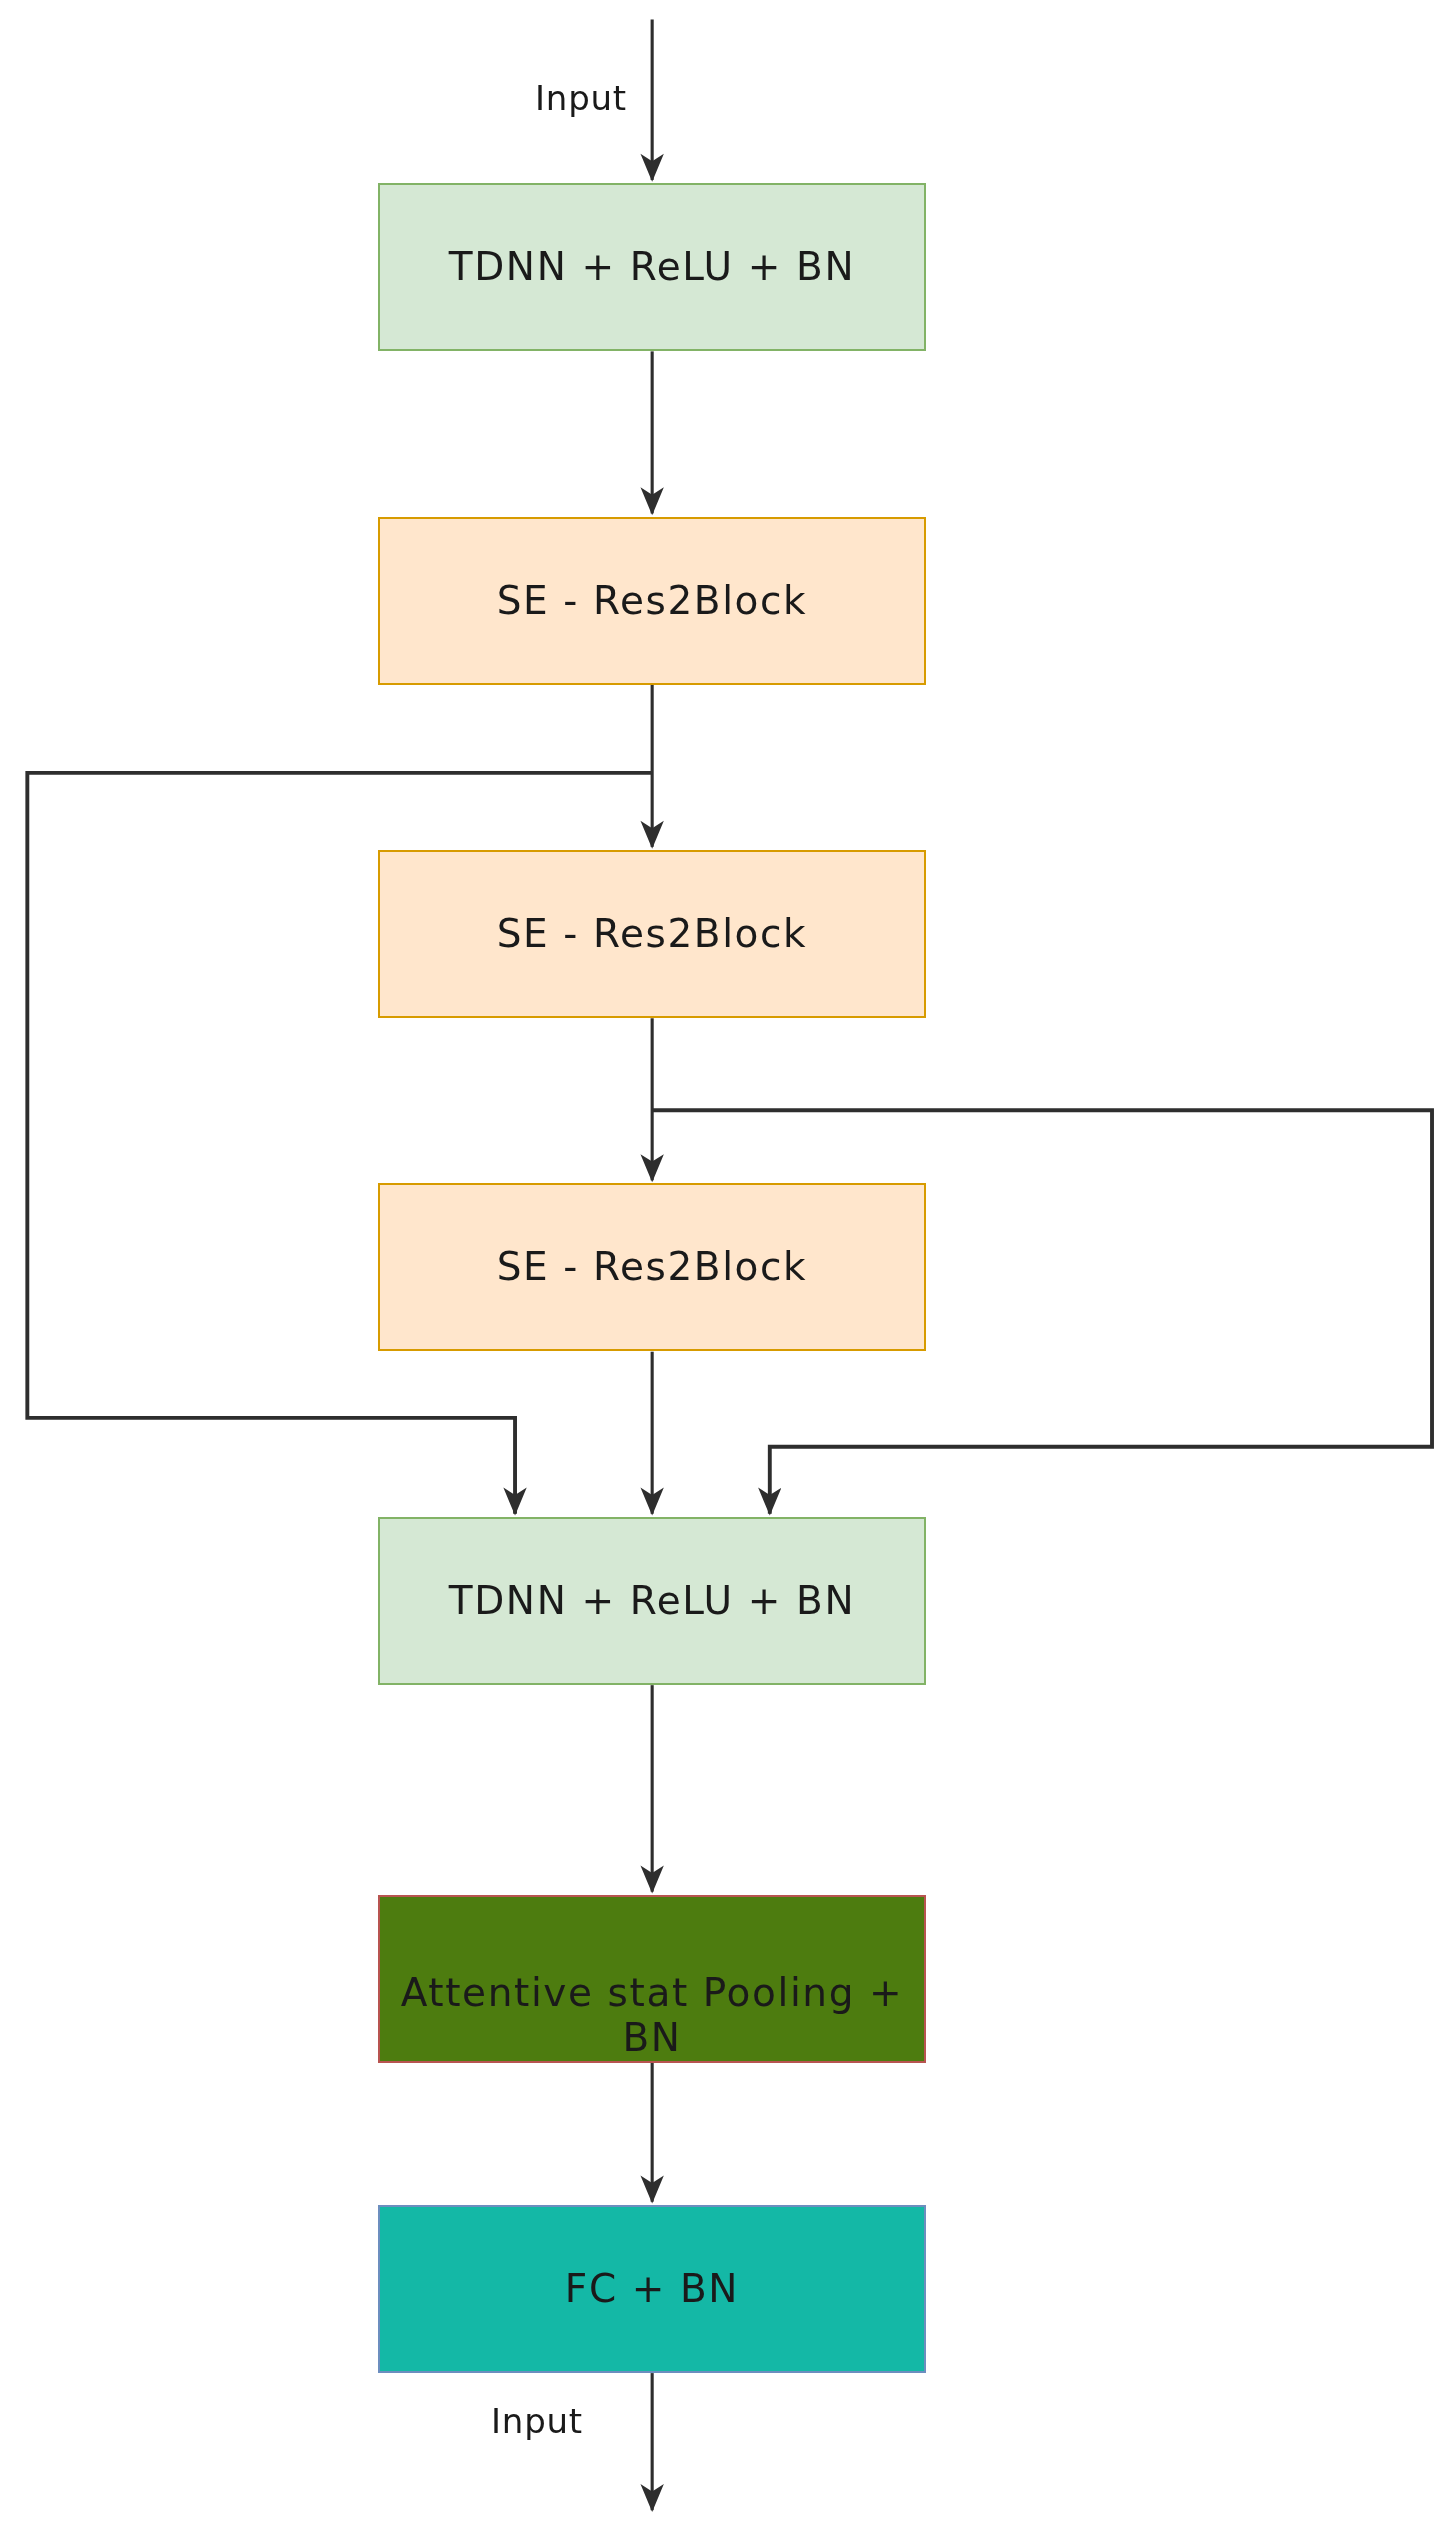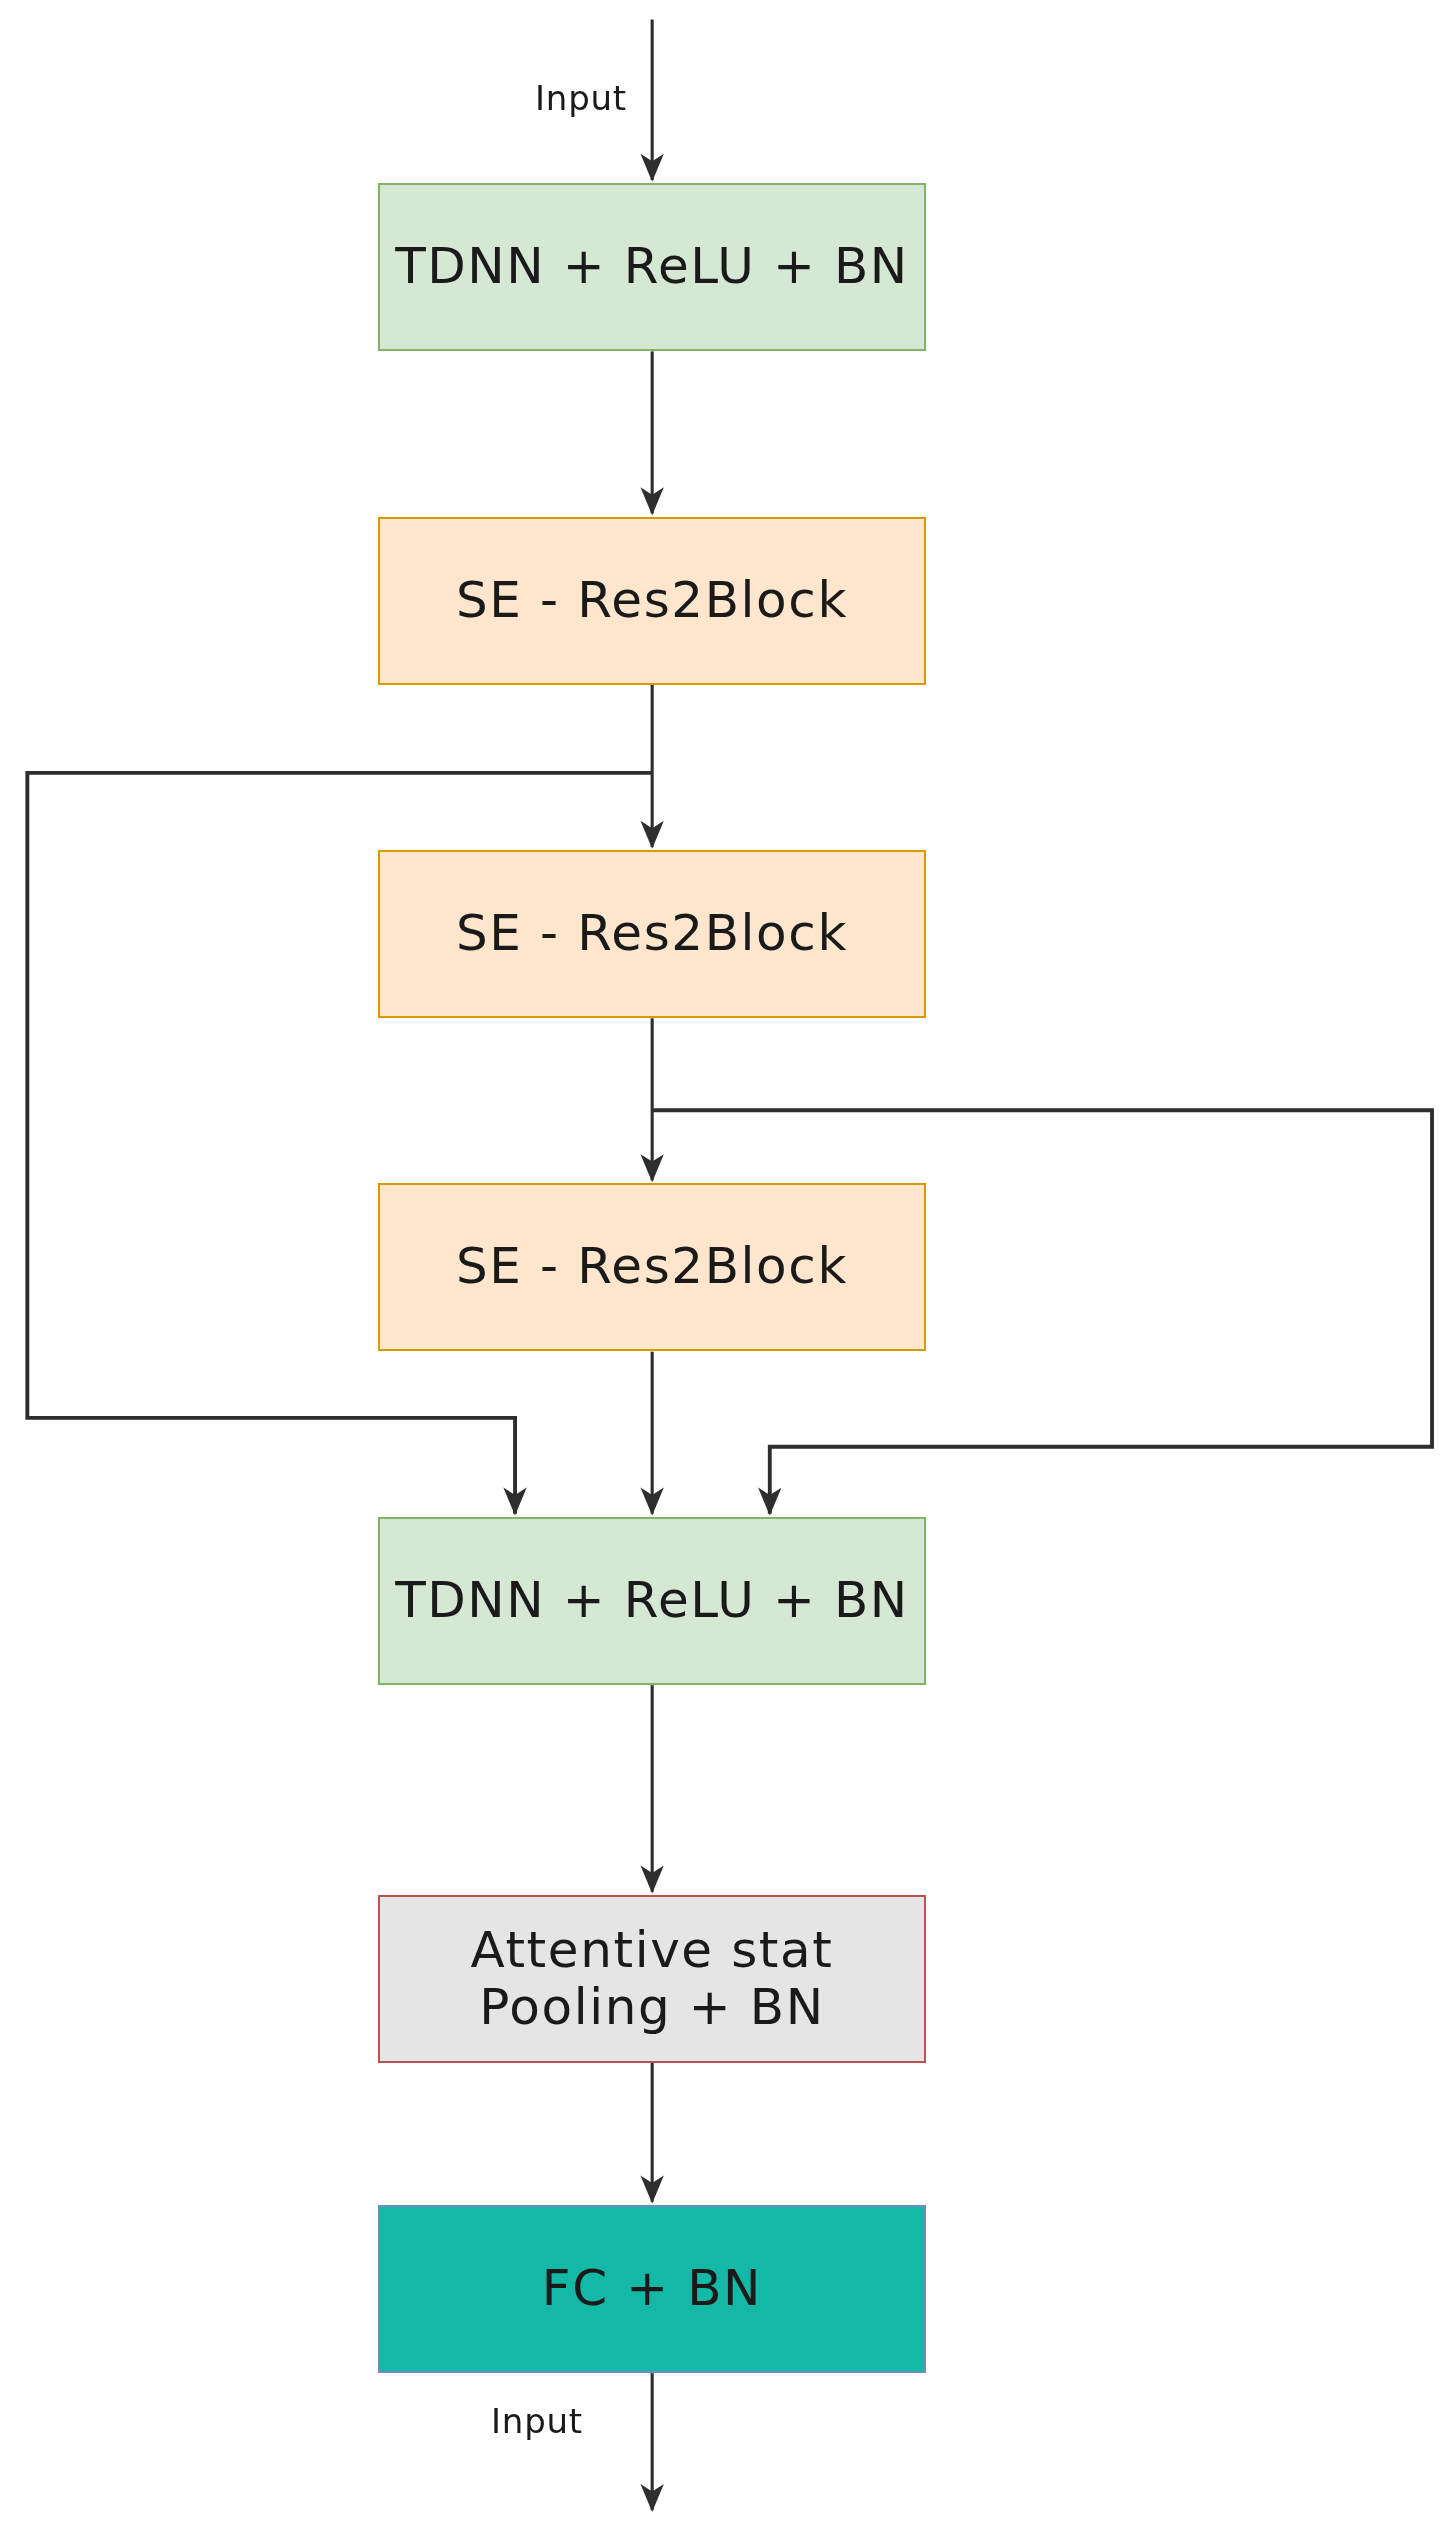--- a/index.html
+++ b/index.html
@@ -35,21 +35,21 @@
     width: 548px;
     height: 168px;
     box-sizing: border-box;
     border: 2.3px solid #000;
     display: flex;
     align-items: center;
     justify-content: center;
     text-align: center;
   }
   .node .label {
-    font-size: 50px;
+    font-size: 39px;
     letter-spacing: 1.6px;
     line-height: 1.15;
     color: #1a1a1a;
   }
   .node .label.wrap {
     max-width: 522px;
   }
   .flow-label {
     position: absolute;
     font-size: 34px;
@@ -112,21 +112,21 @@
   </div>
 
   <div class="node" style="left: 378px; top: 1183px; background: rgb(255, 230, 204); border-color: rgb(215, 155, 0);">
     <span class="label">SE - Res2Block</span>
   </div>
 
   <div class="node" style="left: 378px; top: 1517px; background: rgb(213, 232, 212); border-color: rgb(130, 179, 102);">
     <span class="label">TDNN + ReLU + BN</span>
   </div>
 
-  <div class="node" style="left: 378px; top: 1895px; background: #e5e5e5; border-color: rgb(184, 84, 80);">
+  <div class="node" style="left: 378px; top: 1895px; background: #4d7c0f; border-color: rgb(184, 84, 80); align-items: flex-end;">
     <span class="label wrap">Attentive stat Pooling + BN</span>
   </div>
 
   <div class="node" style="left: 378px; top: 2205px; background: #14b8a6; border-color: rgb(108, 142, 191);">
     <span class="label">FC + BN</span>
   </div>
 
 </div>
 
 

